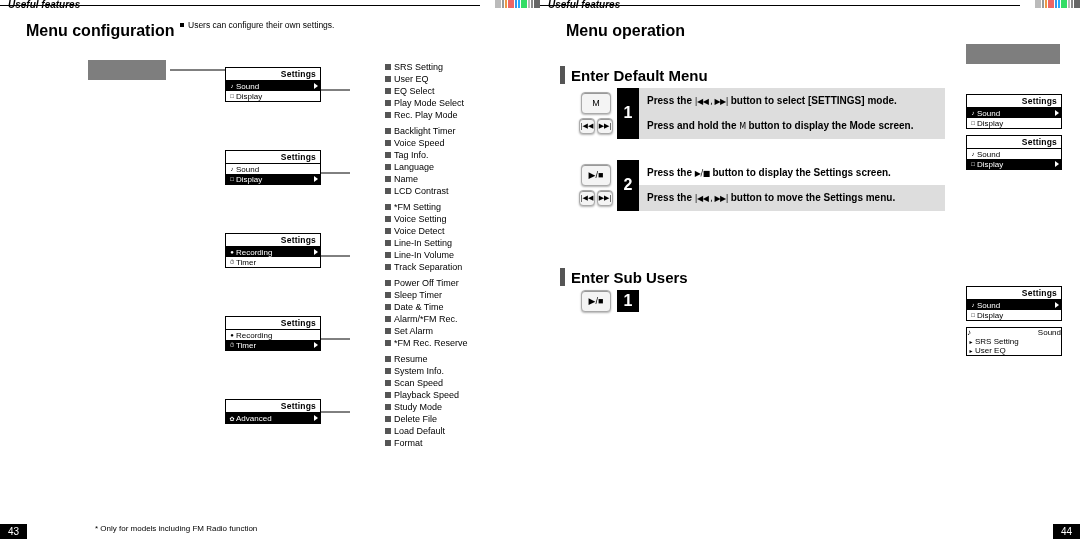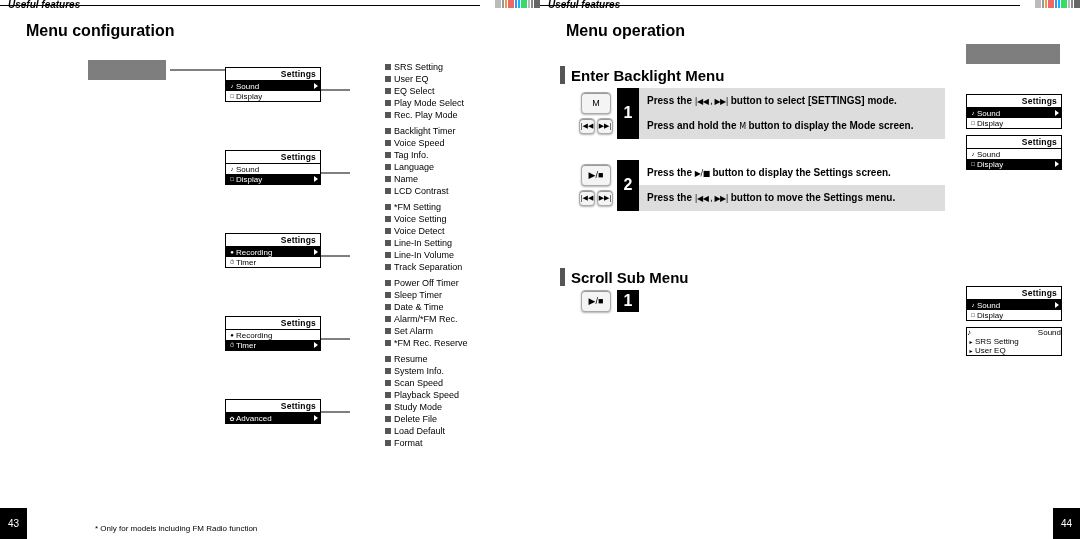--- a/index.html
+++ b/index.html
@@ -9,21 +9,21 @@
 .uf { position:absolute; left:8px; top:-1px; font-style:italic; font-weight:bold; font-size:10px; }
 .stripe { position:absolute; right:0; top:0; width:100%; height:8px; display:flex; justify-content:flex-end; align-items:stretch; }
 .sbar { height:8px; }
 .sbar.thin { width:2px; margin-left:1px; }
 .sbar.wide { width:6px; margin-left:1px; }
 .page-title { position:absolute; left:26px; top:22px; font-weight:bold; font-size:16px; }
 .footnote-l { left:26px; }
 .title-note { position:absolute; left:190px; top:20px; font-size:8.5px; line-height:1.25; }
 .title-note .sq { display:inline-block; width:4px; height:4px; background:#000; margin: 0 4px 1px -10px;}
 .foot { position:absolute; bottom:6px; font-size:8px; }
-.pgn { position:absolute; bottom:0; background:#000; color:#fff; font-size:10px; padding:10px 8px; }
+.pgn { position:absolute; bottom:0; background:#000; color:#fff; font-size:10px; padding:2px 8px; }
 .pgn.l { left:0; }
 .pgn.r { right:0; }
 .lcd-block { position:absolute; }
 .lcd-big { width:78px; height:20px; background:#7e7e7e; }
 .lcd-col-l { left:88px; top:60px; }
 .settings-col { position:absolute; left:225px; top:67px; width:94px; }
 .sbox { border:1px solid #000; width:94px; margin-bottom:48px; font-size:8px; }
 .sbox .shdr { background:#fff; color:#000; text-align:right; font-weight:bold; padding:1px 4px; border-bottom:1px solid #000; letter-spacing:0.2px; font-size:8.5px;}
 .sbox .srow { display:flex; align-items:center; padding:0 2px; height:10px; }
 .sbox .srow.sel { background:#000; color:#fff; }
@@ -70,20 +70,21 @@
           <div class="sbar thin" style="background: rgb(187, 187, 187);"></div>
           <div class="sbar thin" style="background: rgb(136, 136, 136);"></div>
           <div class="sbar wide" style="background: rgb(102, 102, 102);"></div>
         </div>
     <div style="position: absolute; left: 0px; right: 60px; top: 5px; height: 1px; background: rgb(0, 0, 0);"></div>
       </div>
 
     <div class="page-title">Menu configuration</div>
 
     <div class="title-note">
+      <div><span class="sq"></span><span>Users can configure their own settings.</span></div>
     </div>
 
     <div class="lcd-block lcd-big lcd-col-l"></div>
 
     <div class="settings-col" id="settings-col">
         <div class="sbox">
           <div class="shdr">Settings</div>
           <div class="srow sel sel-arrow">
             <span class="lic">♪</span>
             <span>Sound</span>
@@ -321,21 +322,21 @@
           <div class="sbar wide" style="background: rgb(102, 102, 102);"></div>
         </div>
     <div style="position: absolute; left: 0px; right: 60px; top: 5px; height: 1px; background: rgb(0, 0, 0);"></div>
       </div>
 
     <div class="page-title">Menu operation</div>
 
     <div id="right-content" style="position:absolute; left:20px; top:60px; right:10px;">
         <div class="sec-h" style="position: absolute; left: 0px; top: 0px;">
           <div class="bar"></div>
-          <div class="right-sec-title">Enter Backlight Menu</div>
+          <div class="right-sec-title">Enter Default Menu</div>
         </div>
         <div class="r-lcds" style="top: -16px;">
           <div class="lcd-big" style="width: 94px; margin-bottom: 30px;"></div>
           <div class="sbox" style="margin-bottom: 6px;">
             <div class="shdr">Settings</div>
             <div class="srow sel sel-arrow">
               <span class="lic">♪</span>
               <span>Sound</span>
             </div>
             <div class="srow">
@@ -378,21 +379,21 @@
             </div>
           </div>
           <div class="numcol">2</div>
           <div style="flex: 1 1 0%;">
             <div class="txtcol"><span>Press the </span><span class="sym" style="font-size: 8px; letter-spacing: -0.5px;">▶/■</span><span> button to display the Settings screen.</span></div>
             <div class="txtcol grey"><span>Press the </span><span class="sym" style="font-size: 8px; letter-spacing: -0.5px;">|◀◀ , ▶▶|</span><span> button to move the Settings menu.</span></div>
           </div>
         </div>
         <div class="sec-h" style="position: absolute; left: 0px; top: 202px;">
           <div class="bar"></div>
-          <div class="right-sec-title">Scroll Sub Menu</div>
+          <div class="right-sec-title">Enter Sub Users</div>
         </div>
         <div class="r-lcds" style="top: 226px;">
           <div class="sbox" style="margin-bottom: 6px;">
             <div class="shdr">Settings</div>
             <div class="srow sel sel-arrow">
               <span class="lic">♪</span>
               <span>Sound</span>
             </div>
             <div class="srow">
               <span class="lic">□</span>

